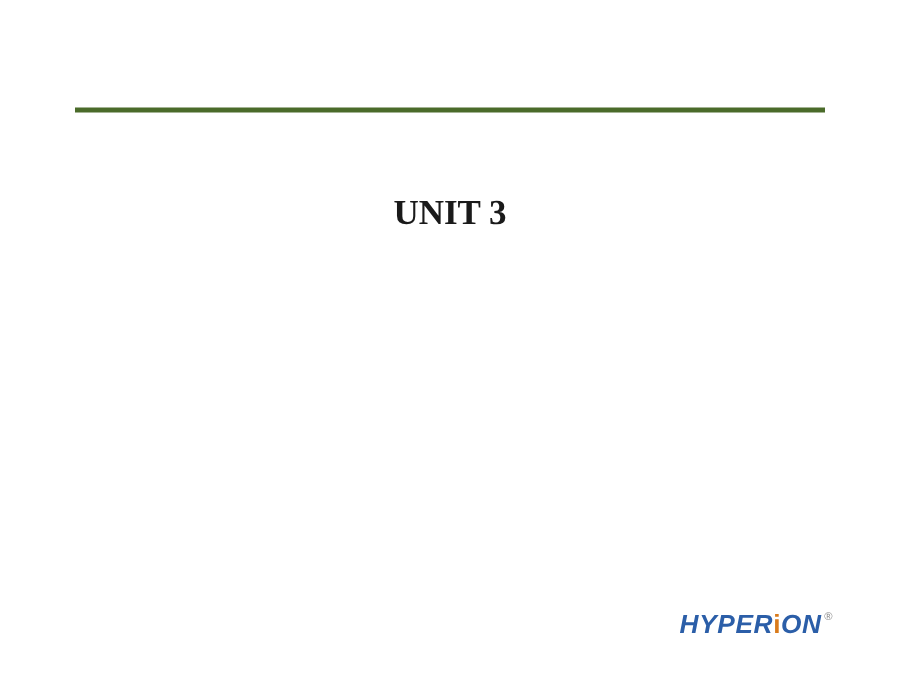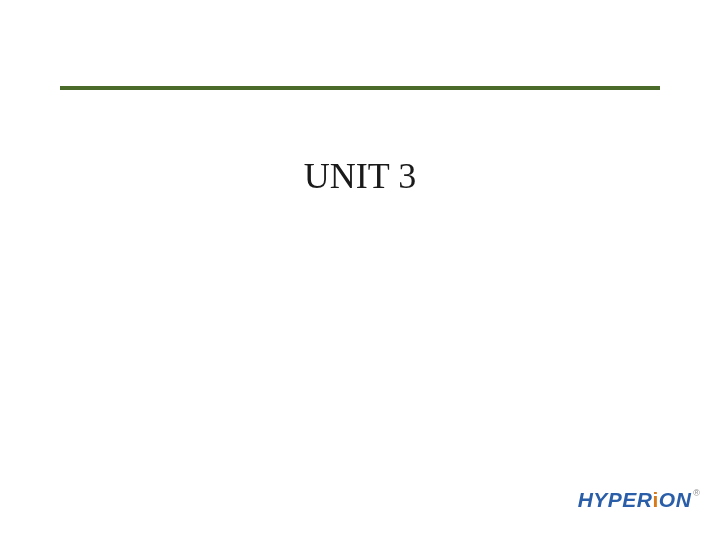--- a/index.html
+++ b/index.html
@@ -24,34 +24,34 @@
       background: #4a6b2a;
     }
     .content {
       position: absolute;
       top: 155px;
       left: 0;
       right: 0;
       text-align: center;
     }
     .unit-title {
-      font-size: 36px;
-      font-weight: normal;
+      font-size: 28px;
+      font-weight: bold;
       color: #1a1a1a;
       margin-bottom: 28px;
     }
     .subtitle {
       font-size: 36px;
       font-weight: bold;
       color: #1a1a1a;
     }
     .logo {
       position: absolute;
       bottom: 28px;
-      right: 20px;
+      right: 54px;
       display: flex;
       align-items: flex-start;
     }
     .logo-text {
       font-family: Arial, Helvetica, sans-serif;
       font-weight: 900;
       font-size: 21px;
       letter-spacing: 0.5px;
       color: #2b5ea8;
       font-style: italic;

